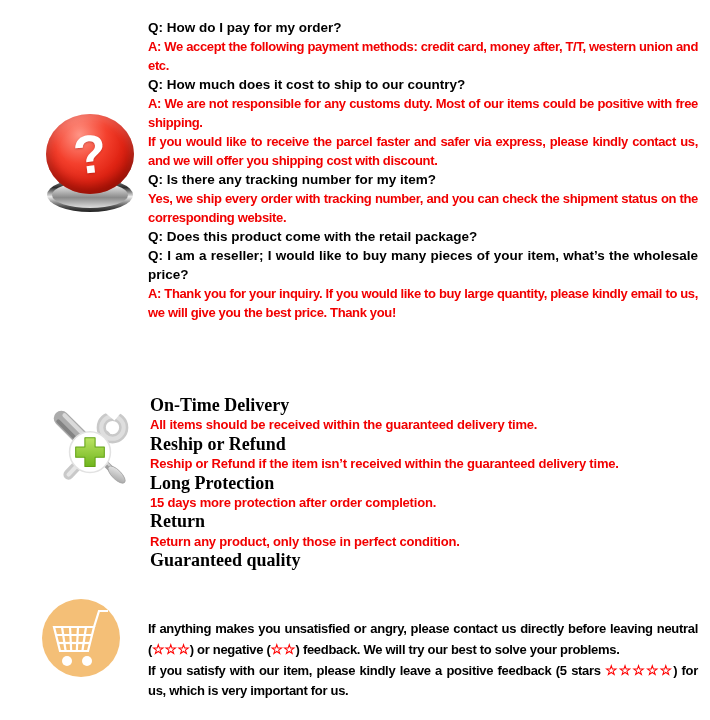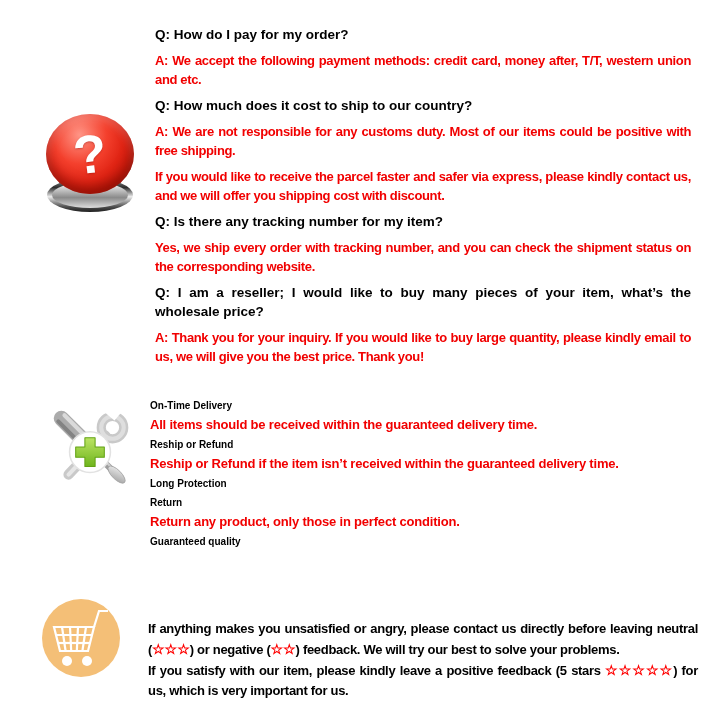--- a/index.html
+++ b/index.html
@@ -2,27 +2,27 @@
 <html><head>
 <meta charset="utf-8">
 <style>
   html,body{margin:0;padding:0;}
   body{
     width:710px;height:720px;background:#ffffff;position:relative;overflow:hidden;
     font-family:"Liberation Sans",sans-serif;font-weight:700;
   }
   
   .faq-text{position:absolute;left:148px;top:18px;width:550px;}
-  .faq-text p{margin:7px;line-height:19px;text-align:justify;}
+  .faq-text p{margin:0;line-height:19px;text-align:justify;}
   .faq-text p.q{color:#000000;font-size:13.5px;}
   .faq-text p.a{color:#f10000;font-size:13px;letter-spacing:-0.35px;}
 
   .service-text{position:absolute;left:150px;top:396px;width:552px;}
   .service-text p{margin:0;line-height:19.4px;}
-  .service-text p.svc-title{color:#000000;font-size:10px;}
+  .service-text p.svc-title{color:#000000;font-size:18px;font-family:Liberation Serif, serif;}
   .service-text p.svc-desc{color:#f10000;font-size:13px;letter-spacing:-0.2px;}
 
   .feedback-text{position:absolute;left:148px;top:619px;width:550px;}
   .feedback-text p{margin:0;line-height:20px;text-align:justify;color:#000000;font-size:13px;letter-spacing:-0.3px;}
   .feedback-text .stars{color:#ff0000;letter-spacing:0;font-size:14px;}
 
   
   .icon-q{position:absolute;left:44px;top:114px;width:92px;height:98px;}
   .q-base{position:absolute;left:3px;bottom:0;width:86px;height:34px;border-radius:50%;
     background:linear-gradient(to bottom,#9a9a9a,#2e2e2e 28%,#ececec 55%,#4d4d4d 85%,#1f1f1f);}
@@ -48,20 +48,21 @@
   <div class="q-mark">?</div>
 </div>
 <div class="faq-text" id="faq-text">
     <p class="q">Q: How do I pay for my order?</p>
     <p class="a">A: We accept the following payment methods: credit card, money after, T/T, western union and etc.</p>
     <p class="q">Q: How much does it cost to ship to our country?</p>
     <p class="a">A: We are not responsible for any customs duty. Most of our items could be positive with free shipping.</p>
     <p class="a">If you would like to receive the parcel faster and safer via express, please kindly contact us, and we will offer you shipping cost with discount.</p>
     <p class="q">Q: Is there any tracking number for my item?</p>
     <p class="a">Yes, we ship every order with tracking number, and you can check the shipment status on the corresponding website.</p>
+    <p class="q">Q: Does this product come with the retail package?</p>
     <p class="q">Q: I am a reseller; I would like to buy many pieces of your item, what’s the wholesale price?</p>
     <p class="a">A: Thank you for your inquiry. If you would like to buy large quantity, please kindly email to us, we will give you the best price. Thank you!</p>
   </div>
 
 <svg class="icon-tools" viewBox="0 0 90 90" xmlns="http://www.w3.org/2000/svg">
   <defs>
     <linearGradient id="gSilver" x1="0" y1="0" x2="1" y2="1">
       <stop offset="0" stop-color="#efefef"></stop>
         <stop offset="1" stop-color="#9f9f9f"></stop>
     </linearGradient>
@@ -92,20 +93,21 @@
     <circle cx="45" cy="49" r="20" fill="#ffffff" stroke="#e2e2e2" stroke-width="1.5"></circle>
     <path d="M40,35 h10 v9 h9 v10 h-9 v9 h-10 v-9 h-9 v-10 h9 z" fill="url(#gGreen)" stroke="#63a214" stroke-width="1" stroke-linejoin="round"></path>
   </g>
 </svg>
 <div class="service-text" id="service-text">
     <p class="svc-title">On-Time Delivery</p>
     <p class="svc-desc">All items should be received within the guaranteed delivery time.</p>
     <p class="svc-title">Reship or Refund</p>
     <p class="svc-desc">Reship or Refund if the item isn’t received within the guaranteed delivery time.</p>
     <p class="svc-title">Long Protection</p>
+    <p class="svc-desc">15 days more protection after order completion.</p>
     <p class="svc-title">Return</p>
     <p class="svc-desc">Return any product, only those in perfect condition.</p>
     <p class="svc-title">Guaranteed quality</p>
   </div>
 
 <svg class="icon-cart" viewBox="0 0 78 78" xmlns="http://www.w3.org/2000/svg">
   <circle cx="39" cy="39" r="39" fill="#f4bf77"></circle>
   <g stroke="#ffffff" stroke-width="2.2" fill="none">
     <polyline points="66,12 57,12 52,28"></polyline>
     <path d="M12,28 L52,28 L46,52 L18,52 Z"></path>

